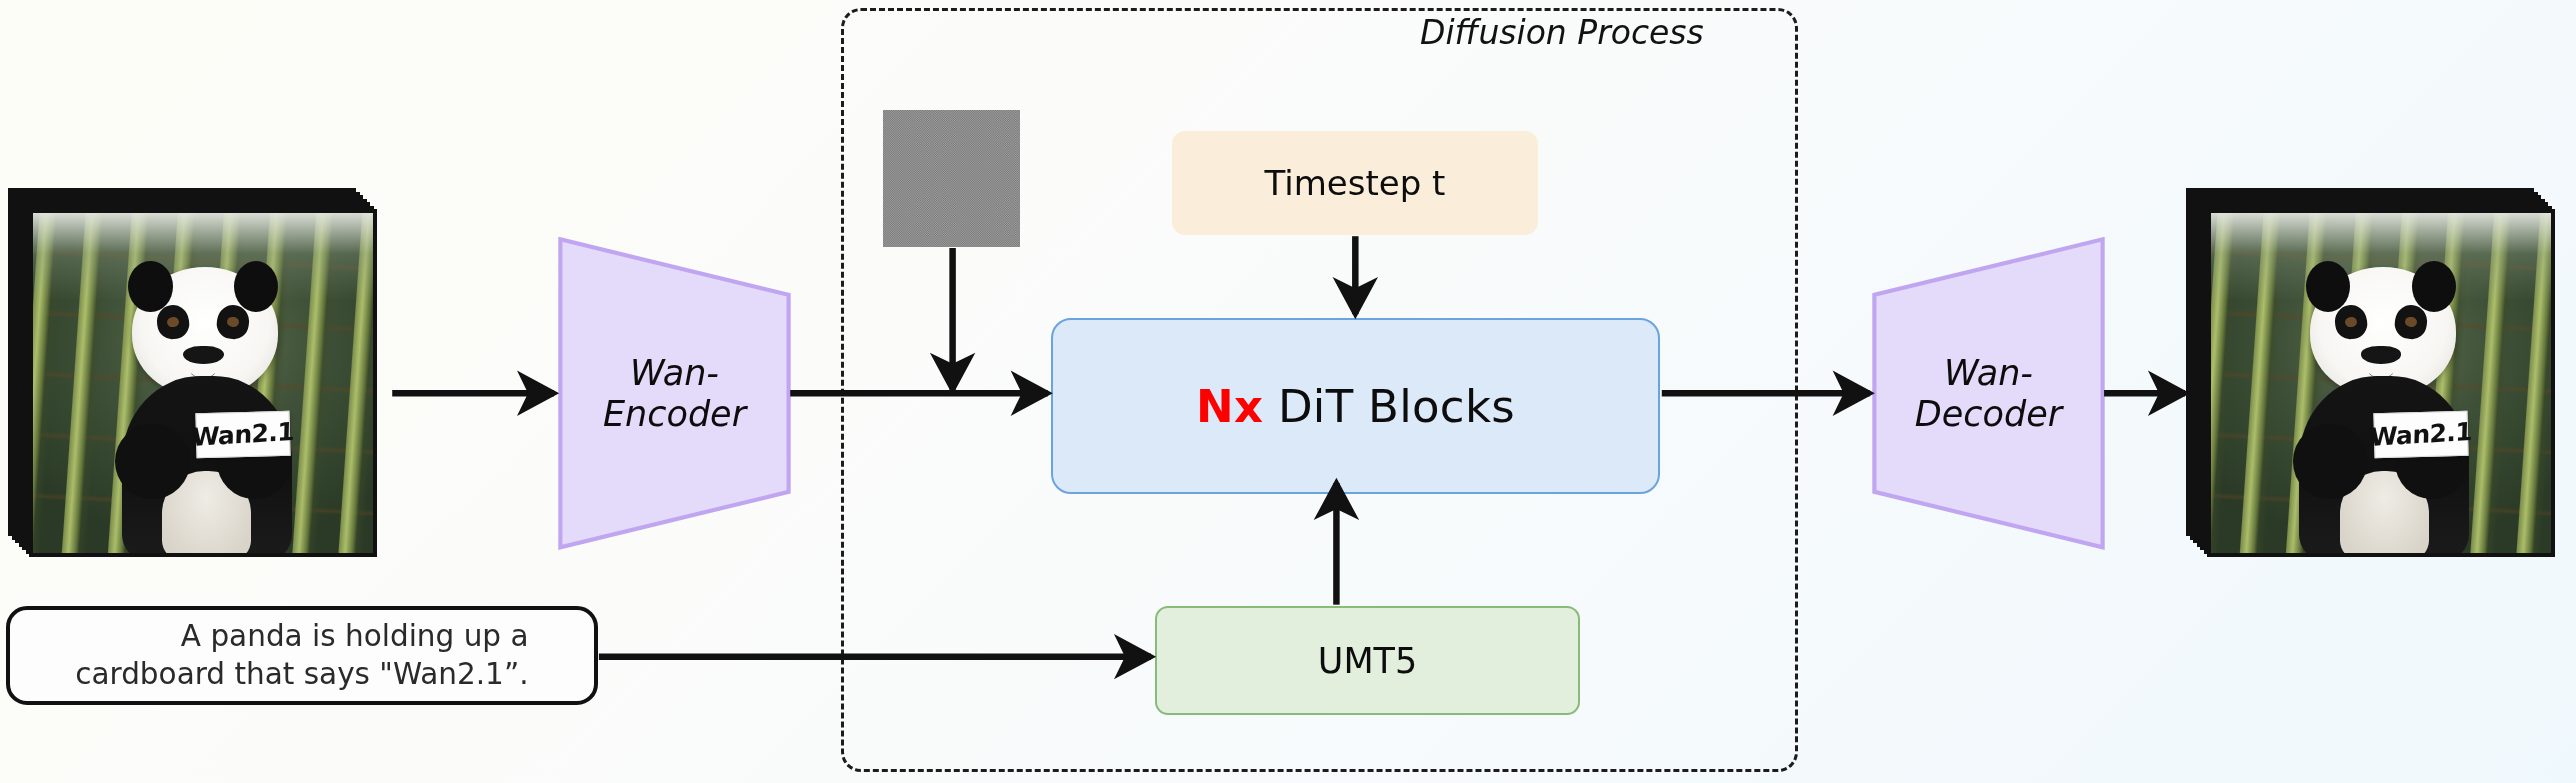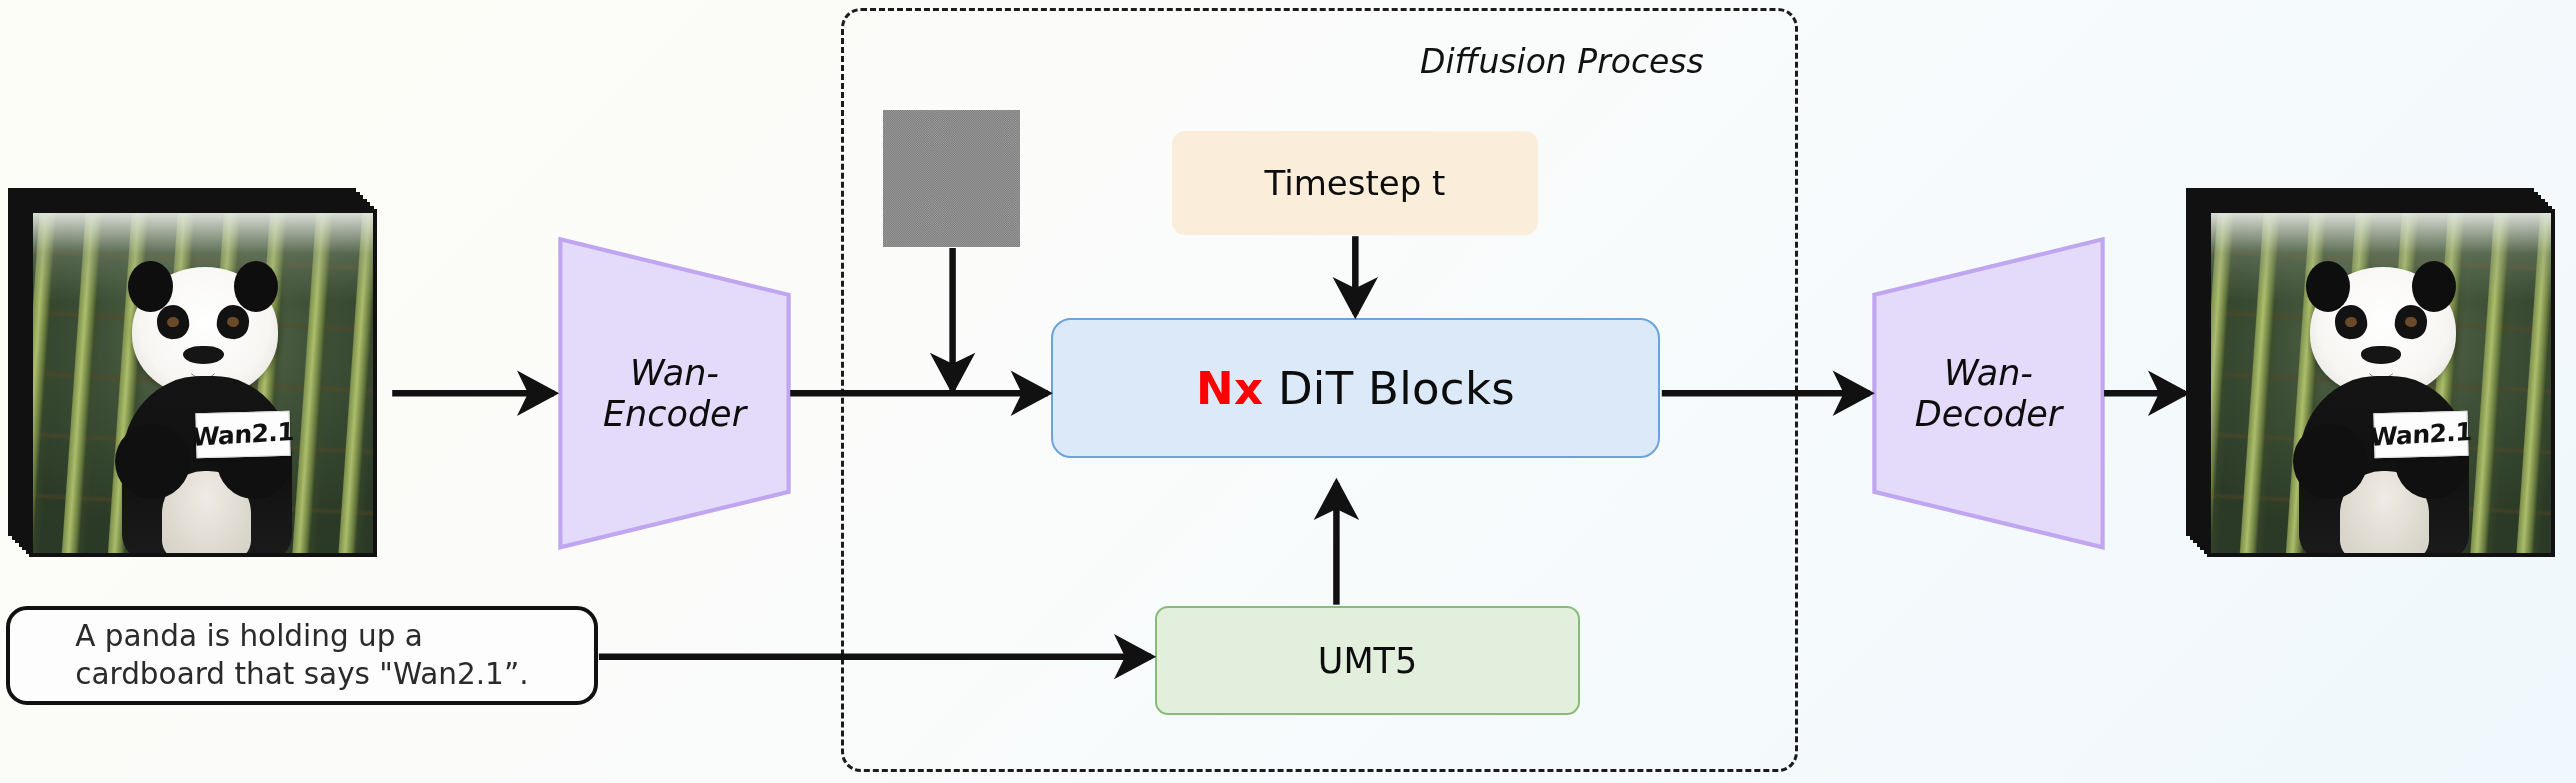--- a/index.html
+++ b/index.html
@@ -136,21 +136,21 @@
     white-space: pre-line;
   }
 
   
   .rbox {
     position: absolute;
     border-radius: 14px;
     display: flex;
     align-items: center;
     justify-content: center;
-    text-align: left;
+    text-align: right;
     box-sizing: border-box;
   }
   .rbox .txt { font-size: 35px; color:#0d0d0d; }
 
   #dit-box {
     background: #dce9f8;
     border: 2.4px solid #6ba3dd;
     border-radius: 20px;
   }
   #dit-box .txt { font-size: 45px; letter-spacing: 0.3px; }
@@ -190,21 +190,20 @@
     border-radius: 20px;
     box-sizing: border-box;
     pointer-events: none;
   }
   #diffusion-title {
     position: absolute;
     font-size: 33px;
     font-style: italic;
     color: #121212;
     white-space: nowrap;
-    margin-top: 29px;
   }
 
   
   #noise-patch {
     position: absolute;
     background-color: #8d8d8d;
     background-image:
       repeating-conic-gradient(#6e6e6e 0% 25%, #a9a9a9 0% 50%),
       repeating-conic-gradient(#9b9b9b 0% 25%, #757575 0% 50%),
       repeating-conic-gradient(#bdbdbd 0% 25%, #5e5e5e 0% 50%);
@@ -284,21 +283,21 @@
 
   <div id="diffusion-region" style="left:841px; top:8.3px; width:957px; height:764px;"></div>
   <div id="diffusion-title" style="left:1420px; top:13px;">Diffusion Process</div>
 
   <div id="noise-patch" style="left:883px; top:110px; width:137px; height:137px;"></div>
 
   <div class="rbox" id="timestep-box" style="left:1172px; top:131px; width:366px; height:104px;">
     <div class="txt">Timestep t</div>
   </div>
 
-  <div class="rbox" id="dit-box" style="left:1051px; top:318px; width:609px; height:140px;">
+  <div class="rbox" id="dit-box" style="left:1051px; top:318px; width:609px; height:176px;">
     <div class="txt">
       <span class="nx">N</span><span class="nx times">x</span>&nbsp;<span>DiT Blocks</span>
     </div>
   </div>
 
   <div class="rbox" id="umt5-box" style="left:1155px; top:606px; width:425px; height:109px;">
     <div class="txt">UMT5</div>
   </div>
 
 

